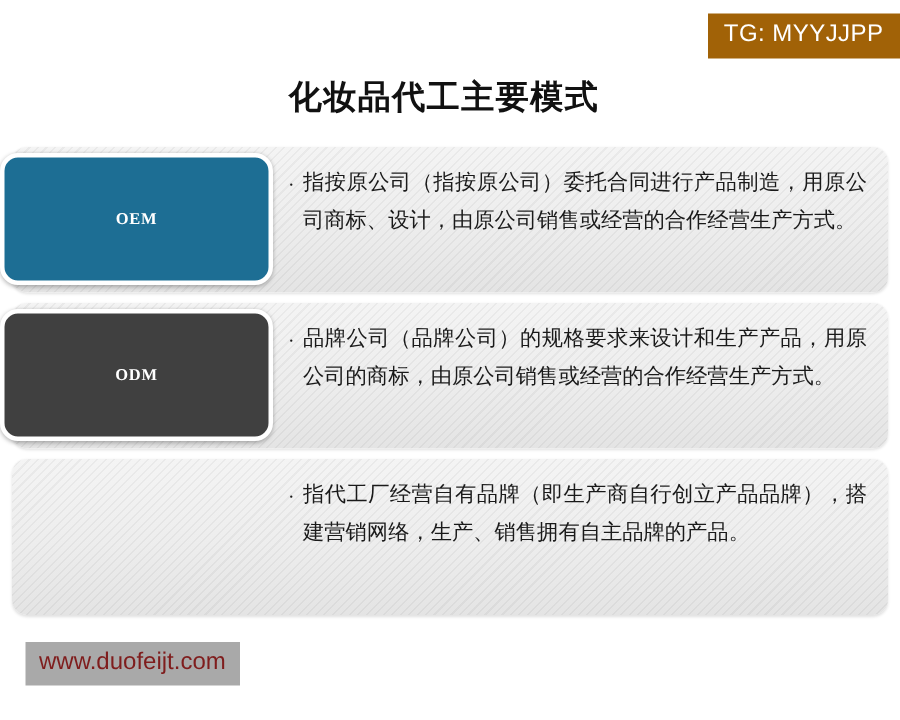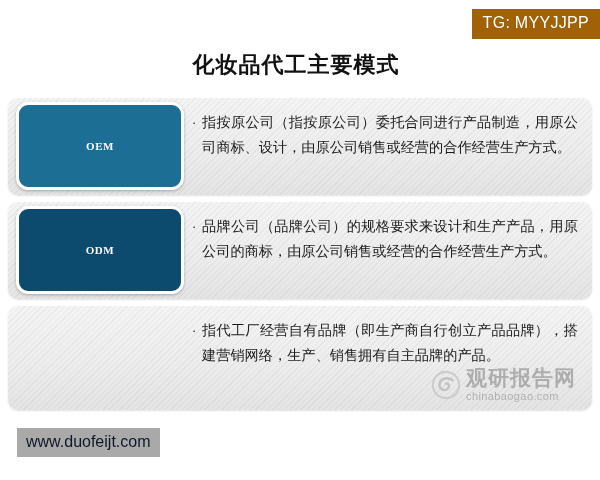--- a/index.html
+++ b/index.html
@@ -76,23 +76,23 @@
         rgba(0,0,0,0.045) 1px,
         rgba(0,0,0,0.0) 1px,
         rgba(0,0,0,0.0) 4px),
       linear-gradient(180deg, #f4f4f4 0%, #ededed 55%, #e4e4e4 100%);
     box-shadow: 0 1px 2px rgba(0,0,0,0.12);
   }
 
   
   .chip {
     position: absolute;
-    left: 16px;
+    left: 0;
     top: 4px;
-    width: 168px;
+    width: 182px;
     height: 88px;
     border-radius: 12px;
     border: 3px solid #ffffff;
     box-sizing: border-box;
     display: flex;
     align-items: center;
     justify-content: center;
     box-shadow: 0 1px 3px rgba(0,0,0,0.28);
   }
   .row:last-child .chip {
@@ -168,21 +168,21 @@
     letter-spacing: 0.4px;
     margin-top: 3px;
   }
 
   
   .site-watermark {
     position: absolute;
     left: 17px;
     bottom: 23px;
     background: #a9a9a9;
-    color: #0f172a;
+    color: #7f1d1d;
     font-size: 16px;
     line-height: 24px;
     padding: 2px 9px 3px 9px;
     font-family: "Liberation Sans", "DejaVu Sans", sans-serif;
     white-space: nowrap;
   }
 </style>
 </head>
 <body>
 
@@ -198,43 +198,33 @@
       <span class="chip-label">OEM</span>
     </div>
     <div class="desc">
       <span class="desc-bullet">·</span>
       <span class="desc-text">指按原公司（指按原公司）委托合同进行产品制造，用原公司商标、设计，由原公司销售或经营的合作经营生产方式。</span>
     </div>
   </div>
 
   <div class="row">
     <div class="row-panel"></div>
-    <div class="chip" style="background: #0c4a6e;">
+    <div class="chip" style="background: #404040;">
       <span class="chip-label">ODM</span>
     </div>
     <div class="desc">
       <span class="desc-bullet">·</span>
       <span class="desc-text">品牌公司（品牌公司）的规格要求来设计和生产产品，用原公司的商标，由原公司销售或经营的合作经营生产方式。</span>
     </div>
   </div>
 
   <div class="row">
     <div class="row-panel"></div>
     <div class="desc">
       <span class="desc-bullet">·</span>
       <span class="desc-text">指代工厂经营自有品牌（即生产商自行创立产品品牌），搭建营销网络，生产、销售拥有自主品牌的产品。</span>
     </div>
 
-    <div class="logo-watermark">
-      <svg class="logo-mark" viewBox="0 0 32 32">
-        <circle cx="16" cy="16" r="14" fill="none" stroke="#c3c3c3" stroke-width="2.2"></circle>
-        <path d="M23 11 C18 7, 9 9, 9 16 C9 21, 15 23, 18 20 C20.5 17.5, 19 14, 16 14.5" fill="none" stroke="#b6b6b6" stroke-width="2.6" stroke-linecap="round"></path>
-      </svg>
-      <div class="logo-texts">
-        <div class="logo-cn">观研报告网</div>
-        <div class="logo-en">chinabaogao.com</div>
-      </div>
-    </div>
   </div>
 
 </div>
 
 <div class="site-watermark">www.duofeijt.com</div>
 
 </body></html>

